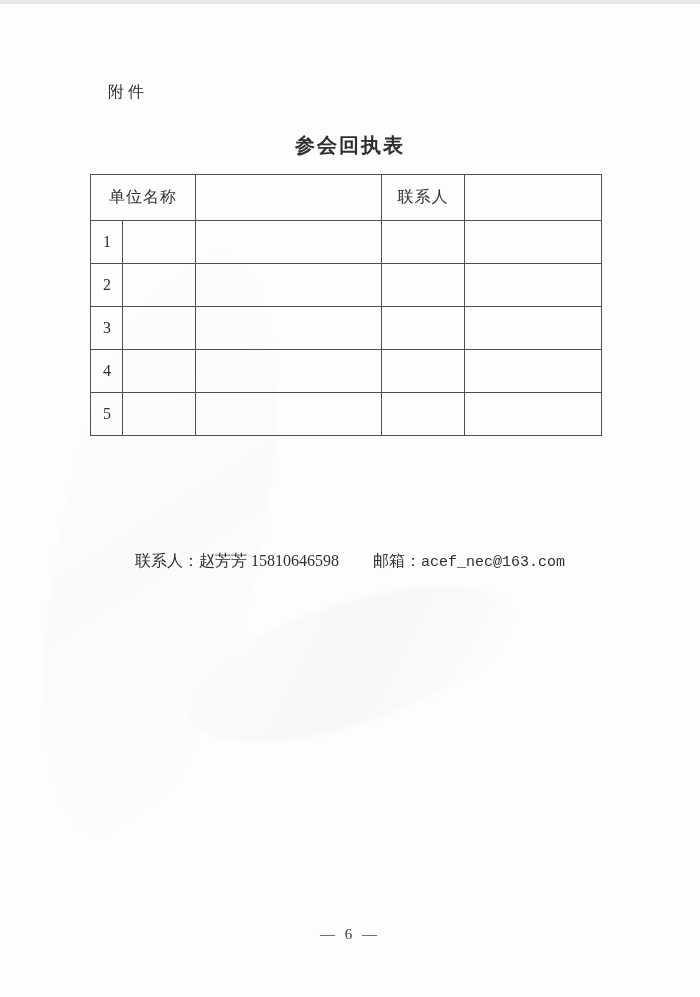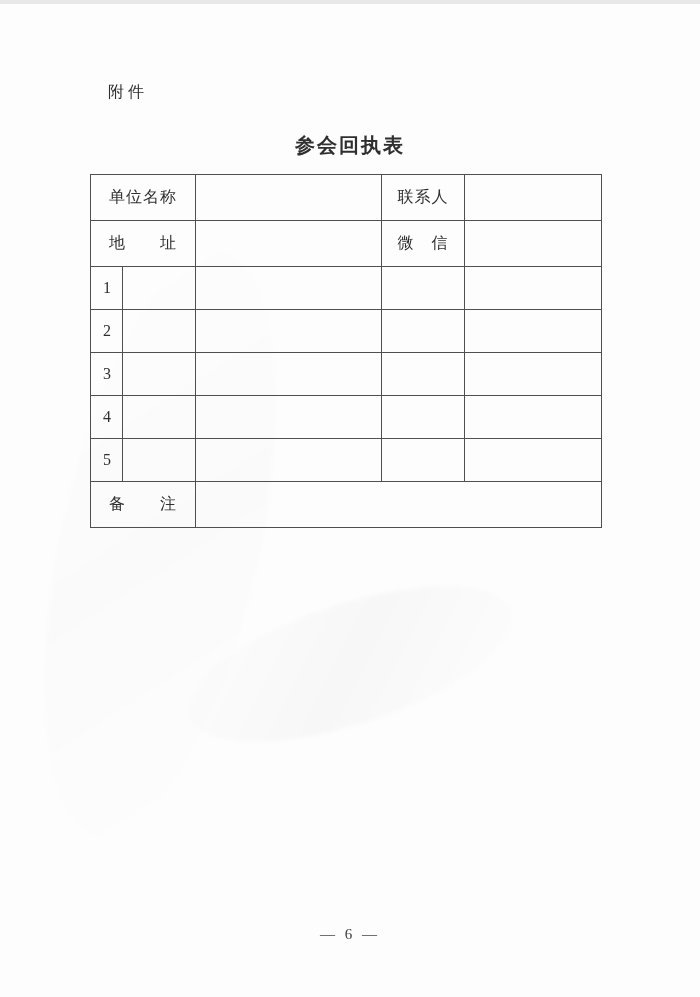--- a/index.html
+++ b/index.html
@@ -105,26 +105,20 @@
       <col style="width:83px">
       <col style="width:137px">
     </colgroup>
     <tbody>
       <tr style="height:42px">
         <td colspan="2">单位名称</td>
         <td></td>
         <td>联系人</td>
         <td></td>
       </tr>
-      <tr style="height:38px">
-        <td colspan="2">地　　址</td>
-        <td></td>
-        <td>微　信</td>
-        <td></td>
-      </tr>
       <tr style="height:42px">
         <td class="index-cell">1</td>
         <td></td>
         <td></td>
         <td></td>
         <td></td>
       </tr>
       <tr style="height:40px">
         <td class="index-cell">2</td>
         <td></td>
@@ -146,23 +140,22 @@
         <td></td>
         <td></td>
       </tr>
       <tr style="height:40px">
         <td class="index-cell">5</td>
         <td></td>
         <td></td>
         <td></td>
         <td></td>
       </tr>
-      <tr style="height:40px">
-        <td colspan="2">备　　注</td>
-        <td colspan="3"></td>
-      </tr>
     </tbody>
   </table>
 
+  <div class="footer-contact-line">
+    <span>联系人：</span><span>赵芳芳 15810646598</span><span class="email-gap">邮箱：</span><span class="email-value">acef_nec@163.com</span>
+  </div>
 
   <div class="page-number">— 6 —</div>
 
 </div>
 
 </body></html>

